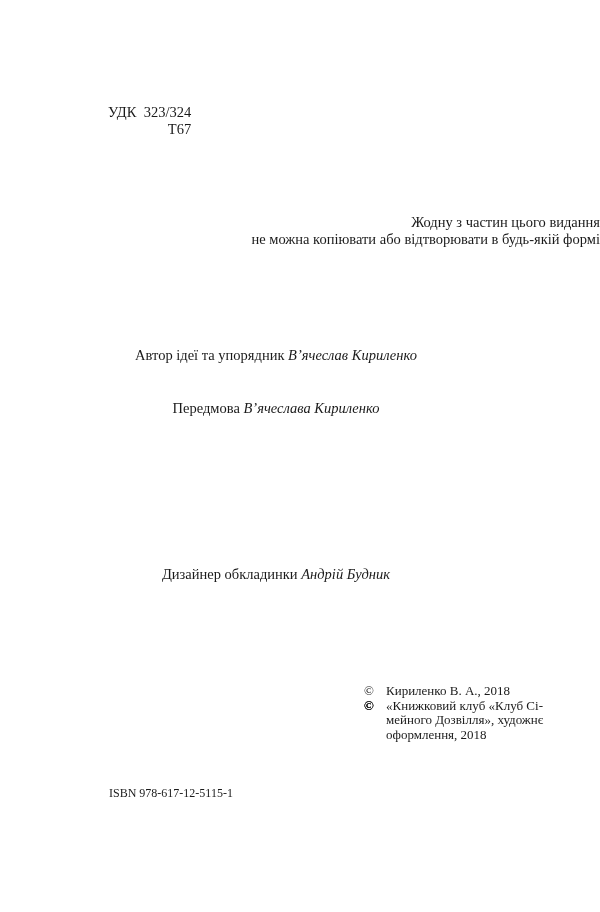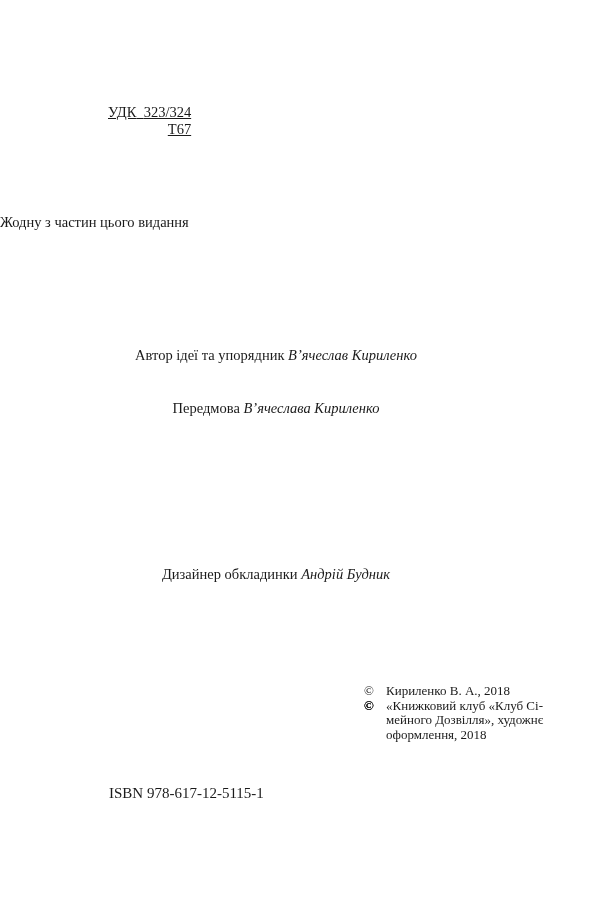--- a/index.html
+++ b/index.html
@@ -15,27 +15,27 @@
       font-family: "Liberation Serif", "DejaVu Serif", serif;
       color: #1a1a1a;
       font-size: 14.5px;
       line-height: 17px;
     }
     .abs { position: absolute; }
     .udk {
       left: 108px;
       top: 104px;
     }
-    .udk .row { white-space: pre; text-decoration: underline; }
+    .udk .row { white-space: pre; }
     .udk .code2 { padding-left: 40px; text-align: right; }
     .notice {
       left: 0;
       width: 600px;
       top: 214px;
-      text-align: left;
+      text-align: right;
     }
     .notice .line { display: block; }
     .credit {
       left: 0;
       width: 552px;
       text-align: center;
     }
     .credit .it { font-style: italic; }
     .author { top: 347px; }
     .preface { top: 400px; }
@@ -52,34 +52,35 @@
       padding-left: 22px;
     }
     .copyrights .sym {
       position: absolute;
       left: 0;
       top: 0;
     }
     .isbn {
       left: 109px;
       top: 785px;
-      font-size: 15px;
+      font-size: 12px;
       text-align: center;
     }
   </style>
 </head>
 <body>
 
 <div class="abs udk">
   <div class="row"><span>УДК</span>  <span>323/324</span></div>
   <div class="row code2">Т67</div>
 </div>
 
 <div class="abs notice">
   <span class="line">Жодну з частин цього видання</span>
+  <span class="line">не можна копіювати або відтворювати в будь-якій формі</span>
 </div>
 
 <div class="abs credit author">
   <span>Автор ідеї та упорядник</span>
   <span class="it">В’ячеслав Кириленко</span>
 </div>
 
 <div class="abs credit preface">
   <span>Передмова</span>
   <span class="it">В’ячеслава Кириленко</span>

